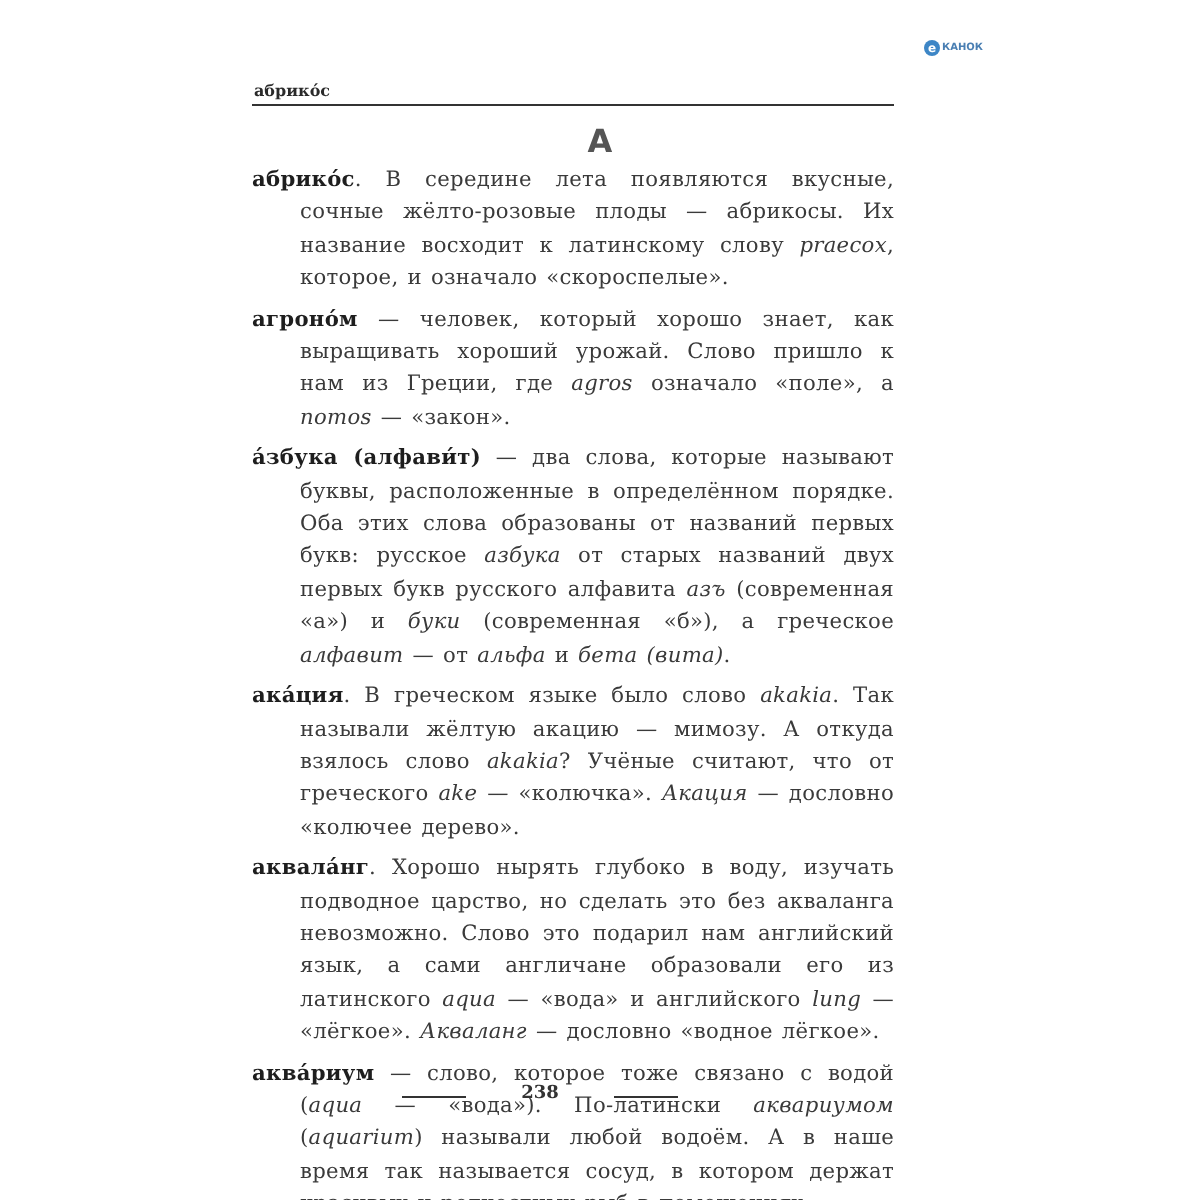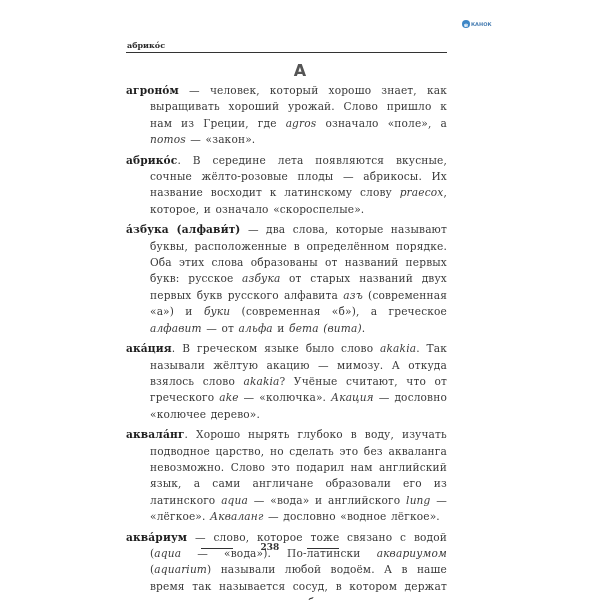--- a/index.html
+++ b/index.html
@@ -30,22 +30,22 @@
   <span class="e">e</span>
   <span>КАНОК</span>
 </div>
 
 <div class="running-head">абрико́с</div>
 <div class="head-rule"></div>
 
 <div class="letter">А</div>
 
 <div class="entries" id="entries">
+    <p class="entry" style="margin: 0px 0px 4px;"><span class="hw">абрико́с</span><span>. В середине лета появляются вкусные, сочные жёлто-розовые плоды — абрикосы. Их название восходит к латинскому слову </span><span class="it">praecox</span><span>, которое, и означало «скороспелые».</span></p>
     <p class="entry" style="margin: 0px 0px 4px;"><span class="hw">агроно́м</span><span> — человек, который хорошо знает, как выращивать хороший урожай. Слово пришло к нам из Греции, где </span><span class="it">agros</span><span> означало «поле», а </span><span class="it">nomos</span><span> — «закон».</span></p>
-    <p class="entry" style="margin: 0px 0px 4px;"><span class="hw">абрико́с</span><span>. В середине лета появляются вкусные, сочные жёлто-розовые плоды — абрикосы. Их название восходит к латинскому слову </span><span class="it">praecox</span><span>, которое, и означало «скороспелые».</span></p>
     <p class="entry" style="margin: 0px 0px 4px;"><span class="hw">а́збука (алфави́т)</span><span> — два слова, которые называют буквы, расположенные в определённом порядке. Оба этих слова образованы от названий первых букв: русское </span><span class="it">азбука</span><span> от старых названий двух первых букв русского алфавита </span><span class="it">азъ</span><span> (современная «а») и </span><span class="it">буки</span><span> (современная «б»), а греческое </span><span class="it">алфавит</span><span> — от </span><span class="it">альфа</span><span> и </span><span class="it">бета (вита)</span><span>.</span></p>
     <p class="entry" style="margin: 0px 0px 4px;"><span class="hw">ака́ция</span><span>. В греческом языке было слово </span><span class="it">akakia</span><span>. Так называли жёлтую акацию — мимозу. А откуда взялось слово </span><span class="it">akakia</span><span>? Учёные считают, что от греческого </span><span class="it">ake</span><span> — «колючка». </span><span class="it">Акация</span><span> — дословно «колючее дерево».</span></p>
     <p class="entry" style="margin: 0px 0px 4px;"><span class="hw">аквала́нг</span><span>. Хорошо нырять глубоко в воду, изучать подводное царство, но сделать это без акваланга невозможно. Слово это подарил нам английский язык, а сами англичане образовали его из латинского </span><span class="it">aqua</span><span> — «вода» и английского </span><span class="it">lung</span><span> — «лёгкое». </span><span class="it">Акваланг</span><span> — дословно «водное лёгкое».</span></p>
     <p class="entry" style="margin: 0px 0px 4px;"><span class="hw">аква́риум</span><span> — слово, которое тоже связано с водой (</span><span class="it">aqua</span><span> — «вода»). По-латински </span><span class="it">аквариумом</span><span> (</span><span class="it">aquarium</span><span>) называли любой водоём. А в наше время так называется сосуд, в котором держат красивых и редкостных рыб в помещениях.</span></p>
   </div>
 
 <div class="footer">
   <span class="dash"></span>
   <span class="num">238</span>
   <span class="dash"></span>

